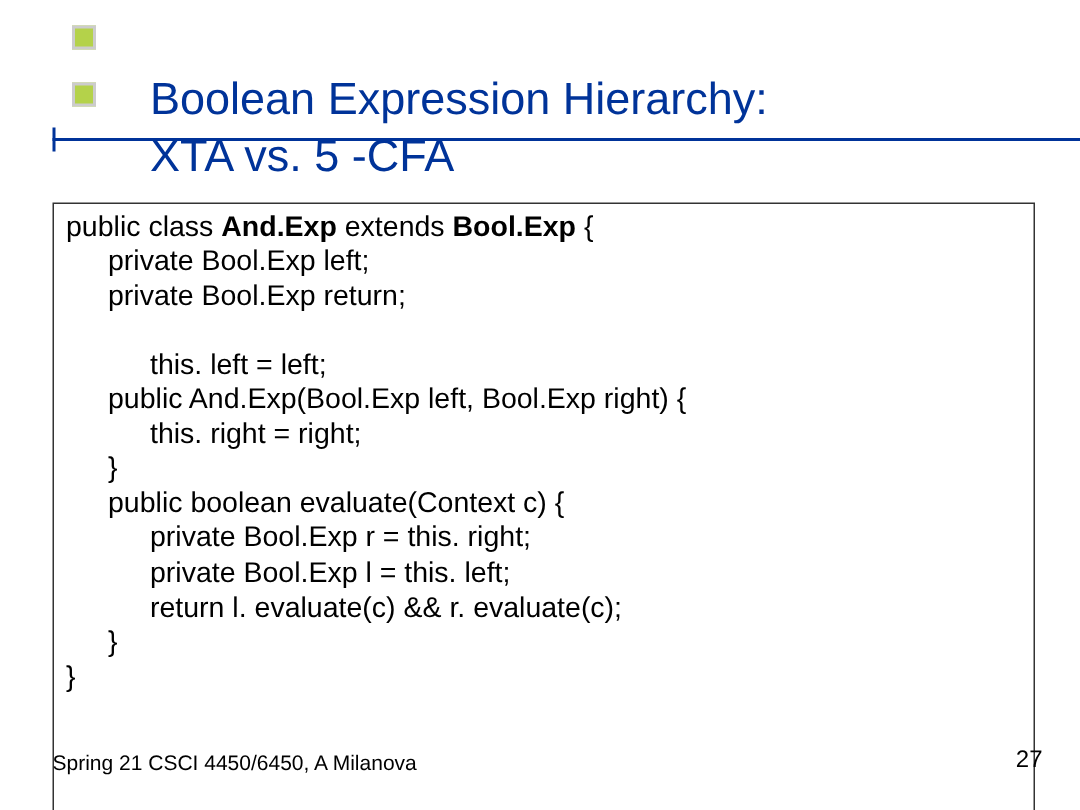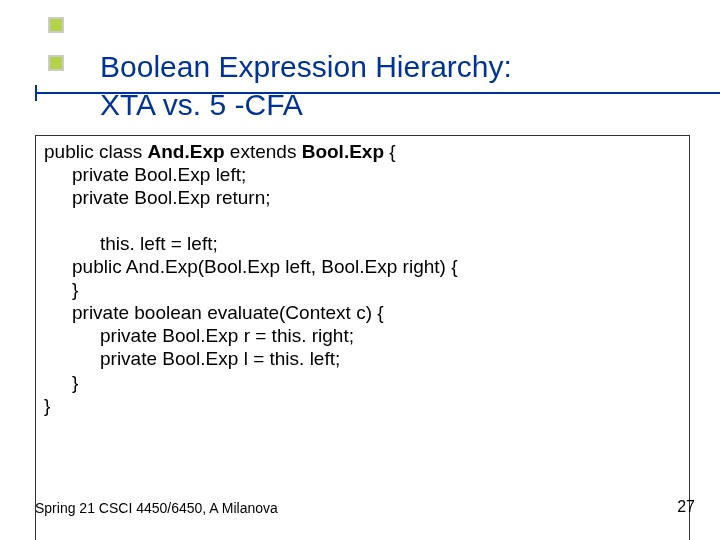--- a/index.html
+++ b/index.html
@@ -99,22 +99,24 @@
 <div class="title-tick"></div>
 <div class="title-underline"></div>
 
 <div class="code-box">
   <div class="code-line"><span>public class </span><span class="bold">And.Exp</span><span> extends </span><span class="bold">Bool.Exp</span><span> {</span></div>
   <div class="code-line indent1">private Bool.Exp left;</div>
   <div class="code-line indent1">private Bool.Exp return;</div>
   <div class="blank"></div>
   <div class="code-line indent2">this. left = left;</div>
   <div class="code-line indent1">public And.Exp(Bool.Exp left, Bool.Exp right) {</div>
+  <div class="code-line indent2">this. right = right;</div>
   <div class="code-line indent1">}</div>
-  <div class="code-line indent1">private boolean evaluate(Context c) {</div>
+  <div class="code-line indent1">public boolean evaluate(Context c) {</div>
   <div class="code-line indent2">private Bool.Exp r = this. right;</div>
   <div class="code-line indent2">private Bool.Exp l = this. left;</div>
+  <div class="code-line indent2">return l. evaluate(c) &amp;&amp; r. evaluate(c);</div>
   <div class="code-line indent1">}</div>
   <div class="code-line">}</div>
 </div>
 
 <div class="footer-left">Spring 21 CSCI 4450/6450, A Milanova</div>
 <div class="footer-right">27</div>
 
 </body></html>

